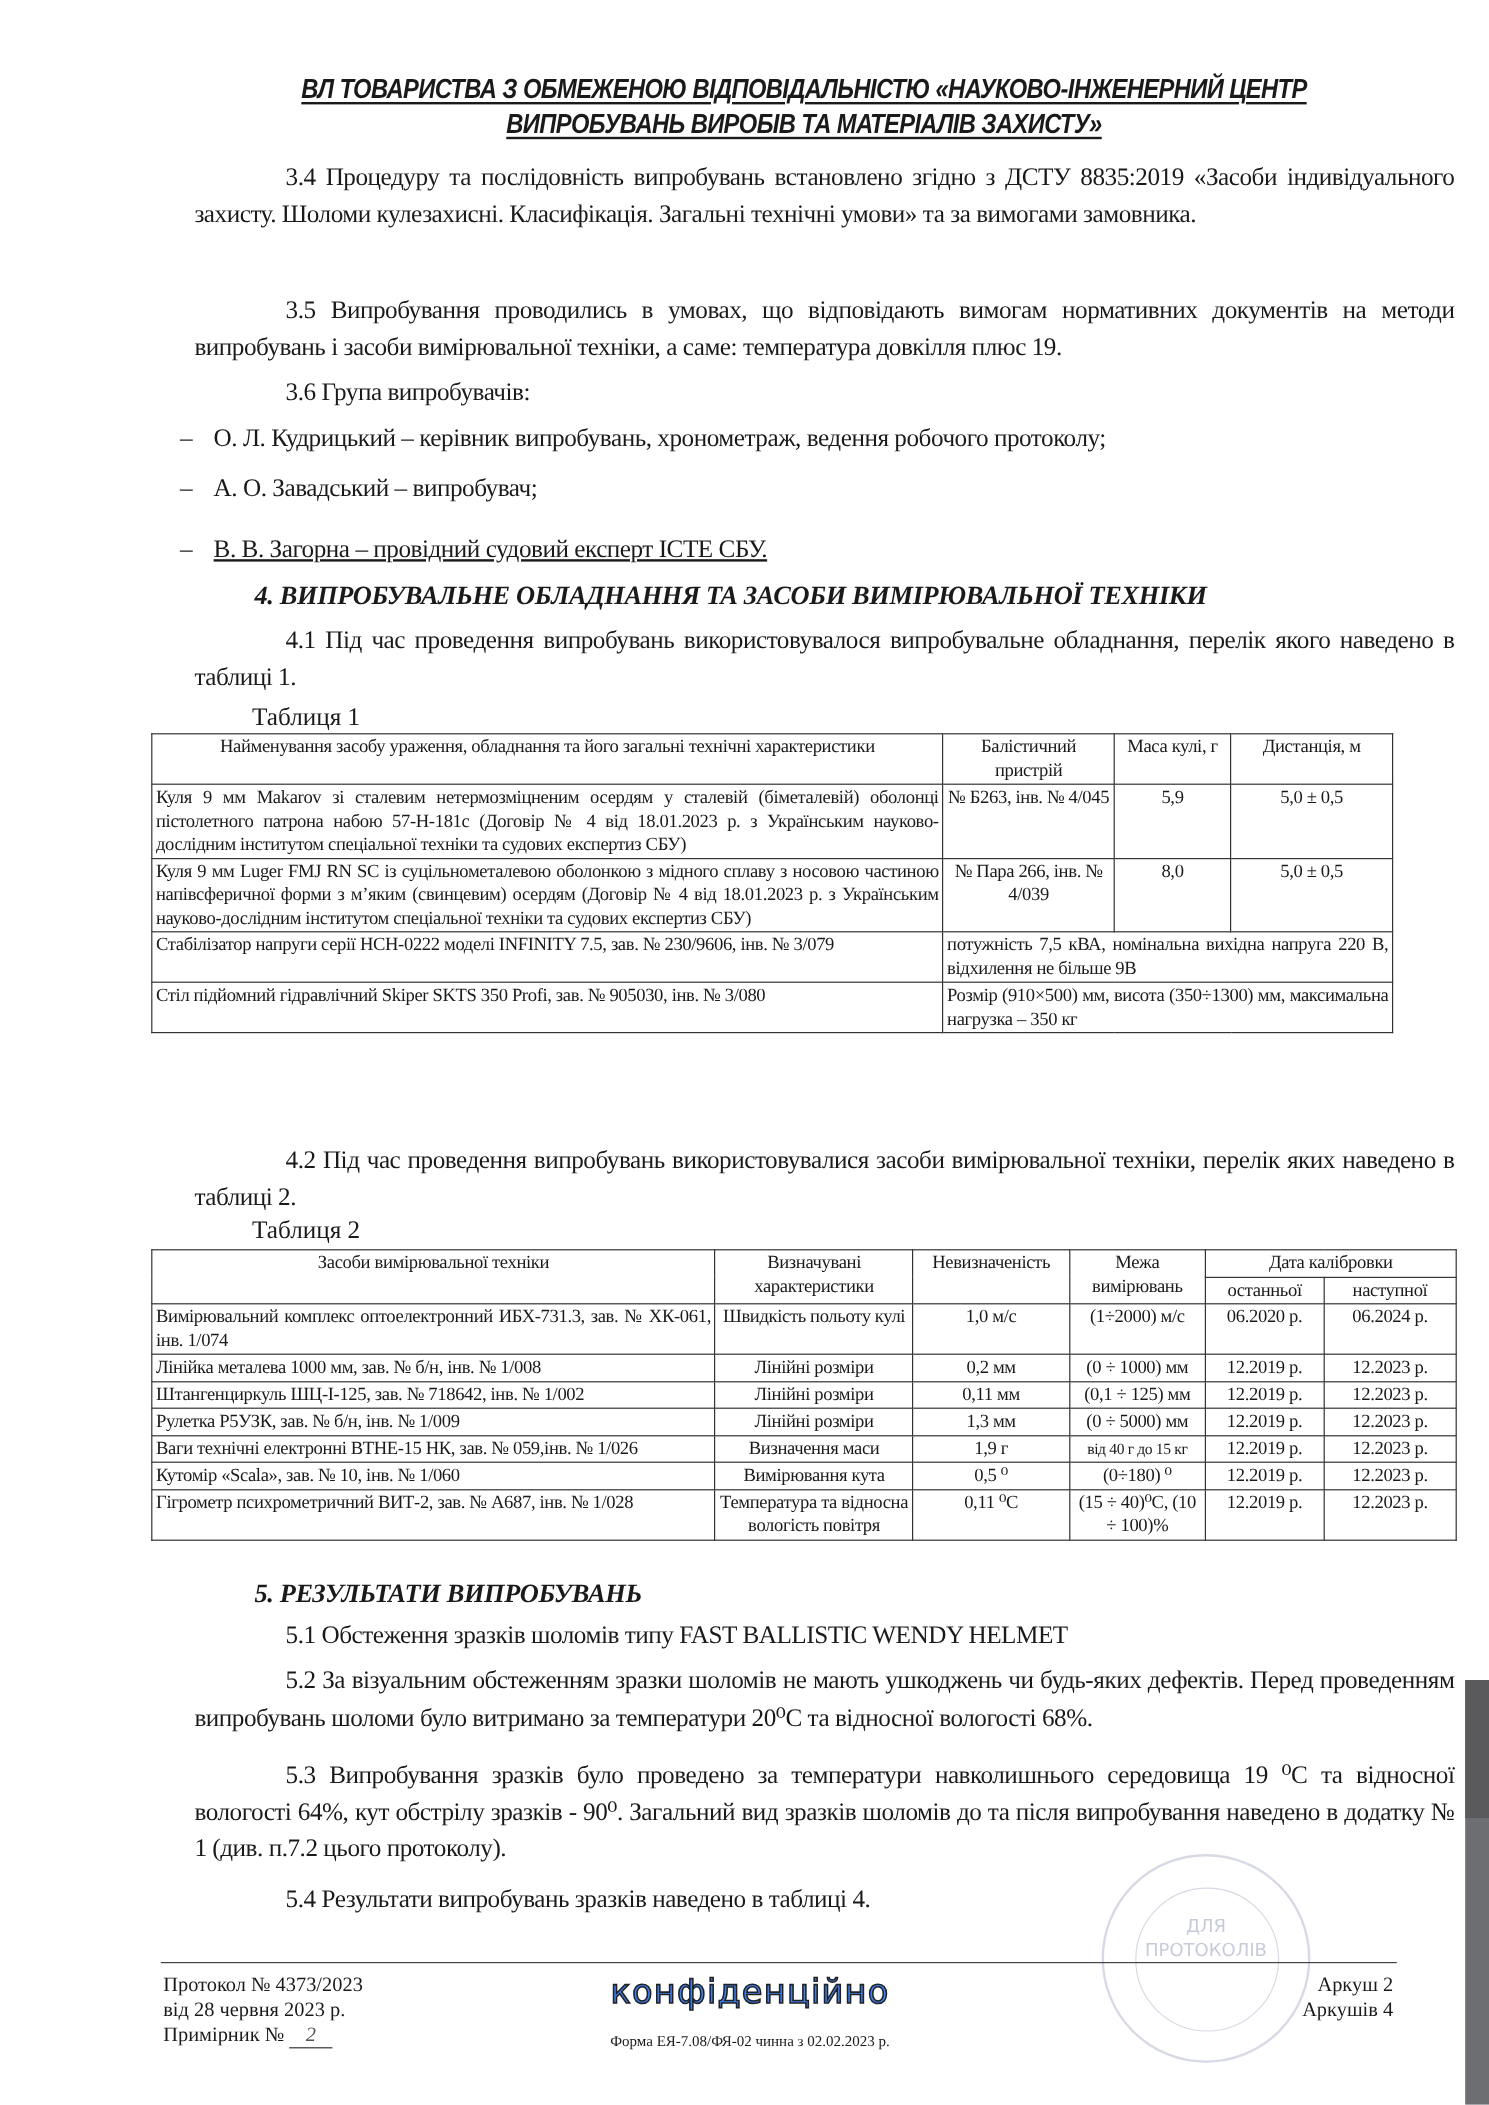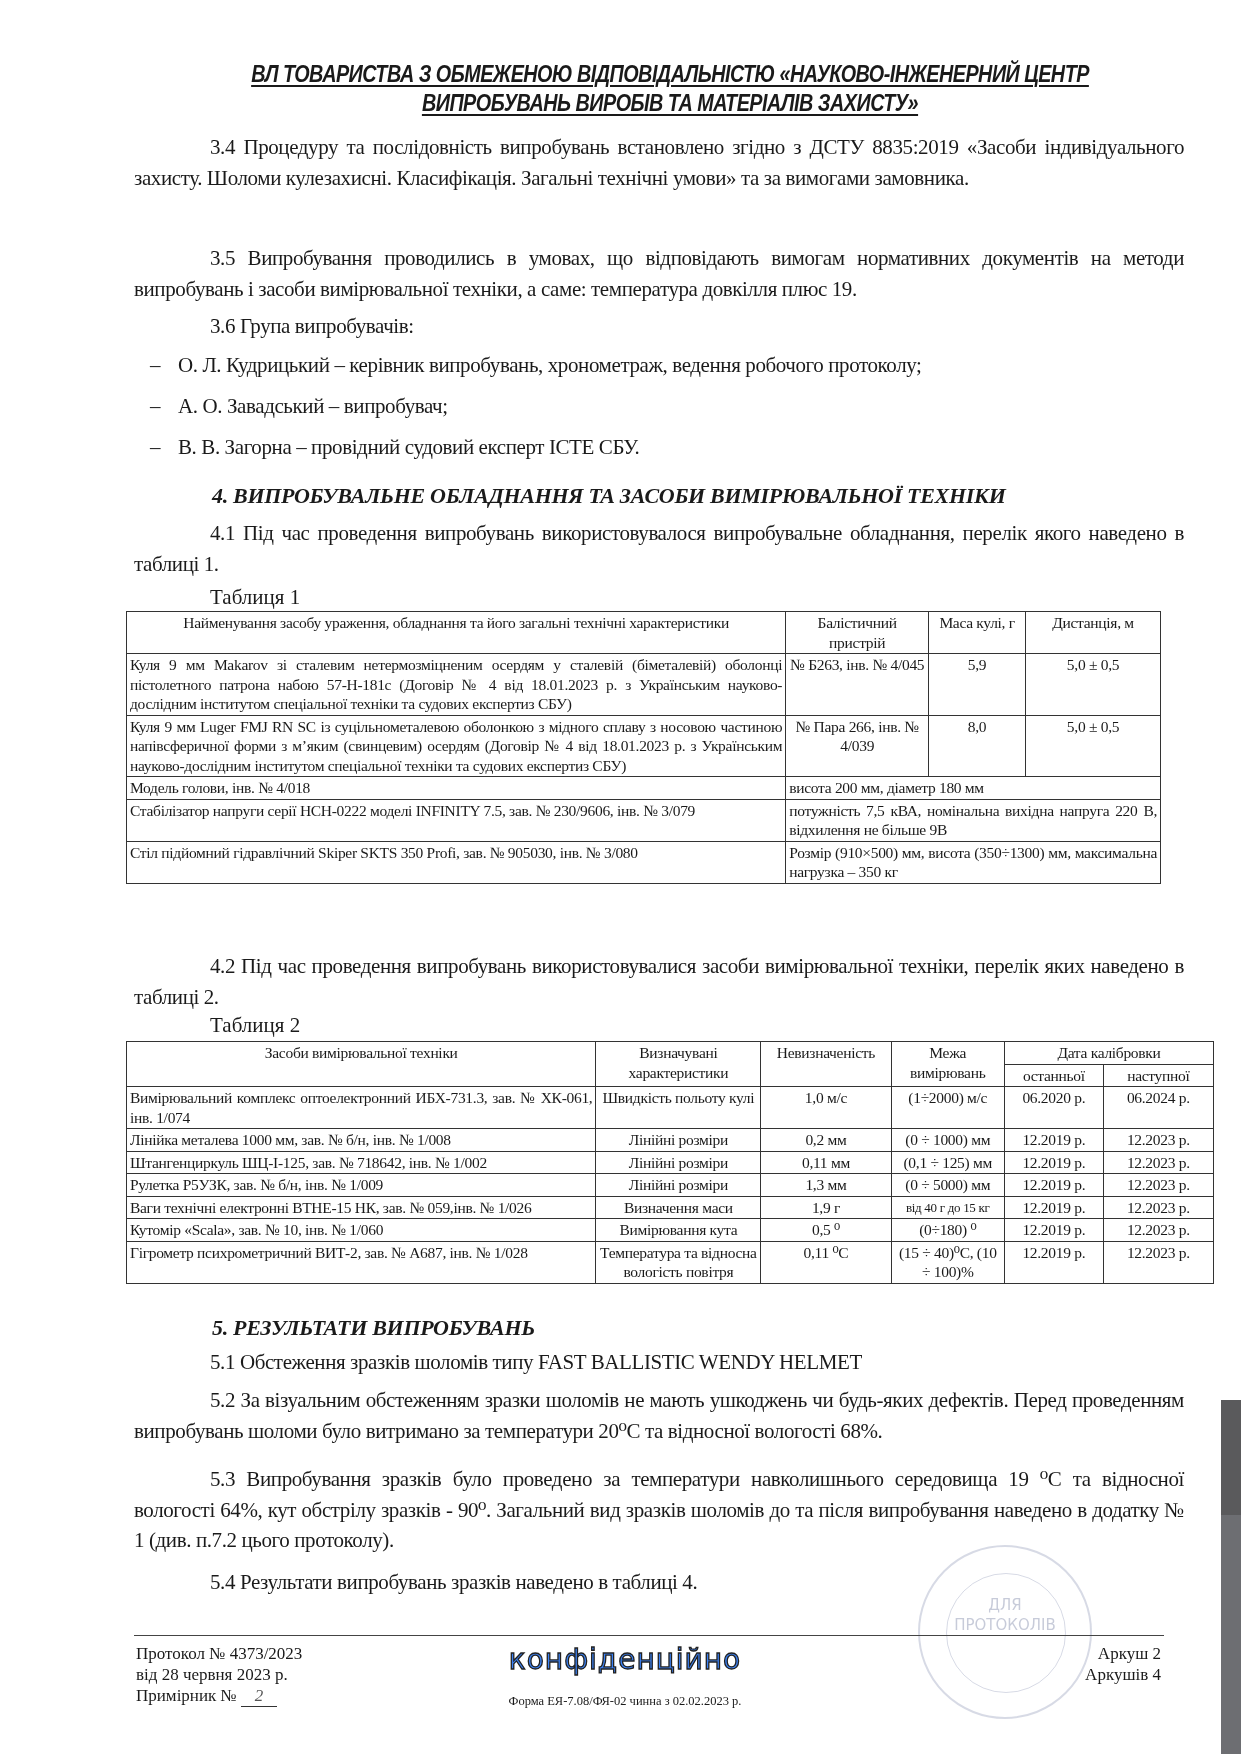--- a/index.html
+++ b/index.html
@@ -22,21 +22,21 @@
     font-size: 23px; line-height: 29px; letter-spacing: -0.6px;
     font-family: "Liberation Sans Narrow", "Liberation Sans", sans-serif;
     transform: scaleX(0.86); transform-origin: center top;
   }
   .header span { text-decoration: underline; text-decoration-thickness: 2px; text-underline-offset: 3px; display: block; }
   .para {
     position: absolute; left: 134px; width: 1050px;
     font-size: 21px; line-height: 30.5px; text-align: justify;
     letter-spacing: -0.4px;
   }
-  .para.indent { text-indent: 76px; }
+  .para.indent { text-indent: 76px; margin-left: 28px; }
   .para p { margin: 0; }
   .list-item { position: absolute; left: 150px; font-size: 21px; line-height: 28px; letter-spacing: -0.4px; }
   .list-item .dash { display: inline-block; width: 28px; }
   .heading {
     position: absolute; font-weight: bold; font-size: 22px; letter-spacing: -0.3px; font-style: italic;
   }
   .caption { position: absolute; font-size: 21px; left: 210px; }
   table {
     position: absolute; border-collapse: collapse; font-size: 15.5px; line-height: 19.5px;
     letter-spacing: -0.3px;
@@ -84,21 +84,21 @@
   <p>3.4 Процедуру та послідовність випробувань встановлено згідно з ДСТУ 8835:2019 «Засоби індивідуального захисту. Шоломи кулезахисні. Класифікація. Загальні технічні умови» та за вимогами замовника.</p>
 </div>
 <div class="para indent" style="top:243px;">
   <p>3.5  Випробування проводились в умовах, що відповідають вимогам нормативних документів на методи випробувань і засоби вимірювальної техніки, а саме: температура довкілля плюс 19.</p>
 </div>
 <div class="para indent" style="top:311px;">
   <p>3.6  Група випробувачів:</p>
 </div>
 <div class="list-item" style="top:351px;"><span class="dash">–</span><span>О. Л. Кудрицький – керівник випробувань, хронометраж, ведення робочого протоколу;</span></div>
 <div class="list-item" style="top:392px;"><span class="dash">–</span><span>А. О. Завадський – випробувач;</span></div>
-<div class="list-item" style="top:433px;"><span class="dash">–</span><span>В. В. Загорна – провідний судовий експерт ІСТЕ СБУ.</span></div>
+<div class="list-item" style="top:443px;text-decoration:underline;"><span class="dash">–</span><span>В. В. Загорна – провідний судовий експерт ІСТЕ СБУ.</span></div>
 
 <div class="heading" style="left:212px; top:483px;">4.  ВИПРОБУВАЛЬНЕ ОБЛАДНАННЯ ТА ЗАСОБИ ВИМІРЮВАЛЬНОЇ ТЕХНІКИ</div>
 <div class="para indent" style="top:518px;">
   <p>4.1 Під час проведення випробувань використовувалося випробувальне обладнання, перелік якого наведено в таблиці 1.</p>
 </div>
 <div class="caption" style="top:585px;">Таблиця 1</div>
 
 <table style="left:126px; top:611px; width:1035px;">
   <colgroup>
       <col style="width:660px">
@@ -117,24 +117,20 @@
     <td class="j">Куля 9 мм Makarov зі сталевим нетермозміцненим осердям у сталевій (біметалевій) оболонці пістолетного патрона набою 57-Н-181с (Договір № 4 від 18.01.2023 р. з Українським науково-дослідним інститутом спеціальної техніки та судових експертиз СБУ)</td>
     <td class="c">№ Б263, інв. № 4/045</td>
     <td class="c">5,9</td>
     <td class="c">5,0 ± 0,5</td>
   </tr>
   <tr>
     <td class="j">Куля 9 мм Luger FMJ RN SC із суцільнометалевою оболонкою з мідного сплаву з носовою частиною напівсферичної форми з м’яким (свинцевим) осердям (Договір № 4 від 18.01.2023 р. з Українським науково-дослідним інститутом спеціальної техніки та судових експертиз СБУ)</td>
     <td class="c">№ Пара 266, інв. № 4/039</td>
     <td class="c">8,0</td>
     <td class="c">5,0 ± 0,5</td>
-  </tr>
-  <tr>
-    <td class="j">Модель голови, інв. № 4/018</td>
-    <td colspan="3">висота 200 мм, діаметр 180 мм</td>
   </tr>
   <tr>
     <td class="j">Стабілізатор напруги серії НСН-0222 моделі INFINITY 7.5, зав. № 230/9606, інв. № 3/079</td>
     <td colspan="3" class="j">потужність 7,5 кВА, номінальна вихідна напруга 220 В, відхилення не більше 9В</td>
   </tr>
   <tr>
     <td>Стіл підйомний гідравлічний Skiper SKTS 350 Profi, зав. № 905030, інв. № 3/080</td>
     <td colspan="3" class="j">Розмір (910×500) мм, висота (350÷1300) мм, максимальна нагрузка – 350 кг</td>
   </tr>
 </tbody>

